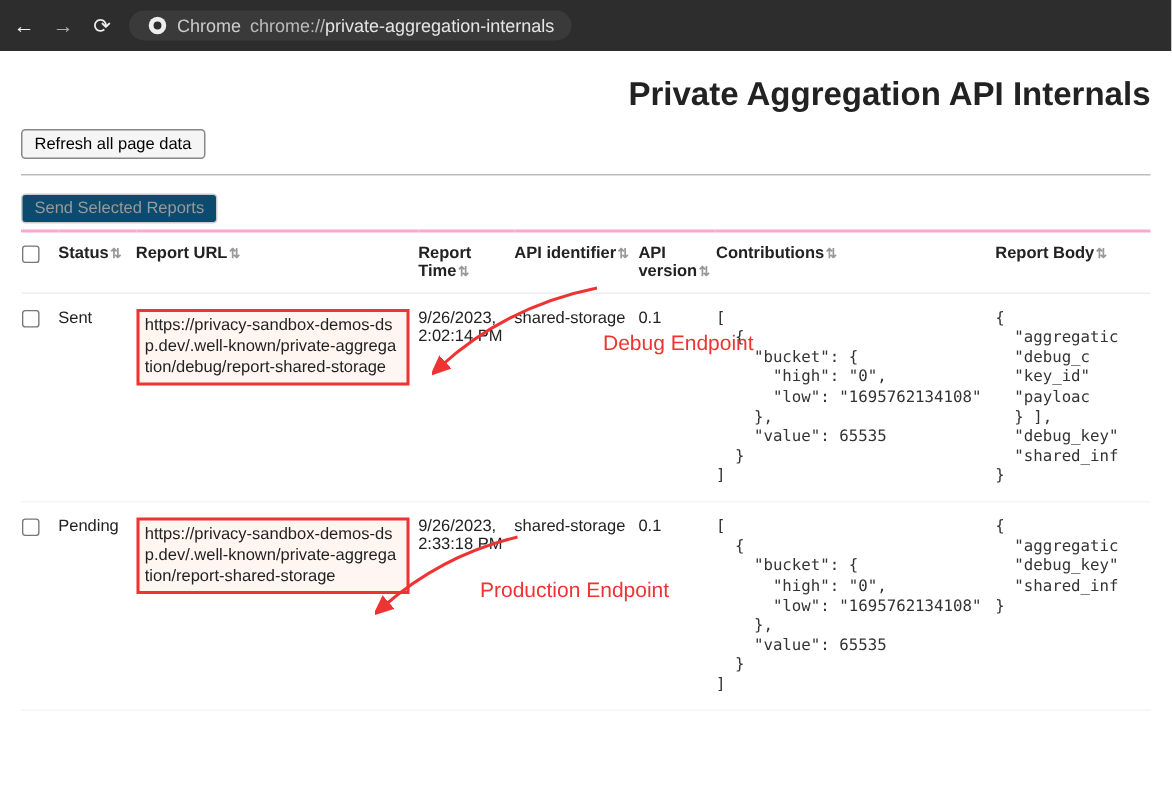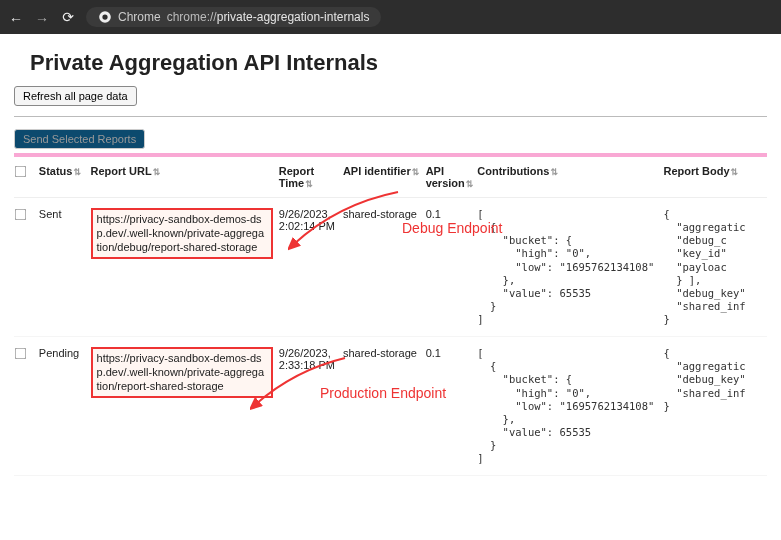--- a/index.html
+++ b/index.html
@@ -5,28 +5,28 @@
   * { box-sizing: border-box; margin: 0; padding: 0; }
   html, body { width: 781px; height: 540px; font-family: Arial, Helvetica, sans-serif; font-size: 12px; color: #222; background: #fff; overflow: hidden; }
   .browser-bar { height: 34px; background: #2d2d2d; display: flex; align-items: center; padding: 0 8px; gap: 10px; }
   .nav-icon { color: #aaa; font-size: 14px; width: 16px; text-align: center; cursor: default; }
   .nav-icon.active { color: #eee; }
   .addr-pill { display: flex; align-items: center; gap: 6px; background: #3a3a3a; border-radius: 14px; padding: 3px 12px; color: #ccc; font-size: 12px; }
   .chrome-logo { width: 14px; height: 14px; }
   .addr-text { color: #bbb; }
   .addr-text .path { color: #e5e5e5; }
   .page { padding: 10px 14px; }
-  h1 { font-size: 22px; font-weight: bold; margin: 6px 0 10px 16px; }
+  h1 { font-size: 22px; font-weight: bold; margin: 6px 0 10px 16px; text-align: right; }
   .btn-row { display: flex; gap: 3px; margin-bottom: 10px; }
   .ui-btn { font-size: 11px; padding: 3px 8px; border: 1px solid #888; border-radius: 3px; background: #f5f5f5; cursor: pointer; }
   hr { border: none; border-top: 1px solid #bbb; margin-bottom: 12px; }
   h2 { font-size: 15px; font-weight: bold; margin-bottom: 6px; }
   .send-btn { font-size: 11px; padding: 3px 8px; border: 1px solid #ccc; border-radius: 3px; background: #0c4a6e; color: #999; cursor: default; margin-bottom: 4px; }
   table { width: 100%; border-collapse: collapse; table-layout: fixed; }
-  th { text-align: left; font-size: 11px; font-weight: bold; padding: 8px 6px 8px 0; vertical-align: top; border-top: 4px solid #f9a8d4; border-bottom: 1px solid #eee; }
+  th { text-align: left; font-size: 11px; font-weight: bold; padding: 8px 6px 8px 0; vertical-align: top; border-top: 2px solid #f9a8d4; border-bottom: 1px solid #eee; }
   td { font-size: 11px; padding: 10px 6px 10px 0; vertical-align: top; border-bottom: 1px solid #f5f5f5; }
   .sort { color: #999; font-size: 9px; margin-left: 1px; }
   .col-check  { width: 24px; }
   .col-status { width: 50px; }
   .col-url    { width: 182px; }
   .col-time   { width: 62px; }
   .col-api    { width: 80px; }
   .col-ver    { width: 50px; }
   .col-contr  { width: 180px; }
   .col-body   { width: 100px; }

